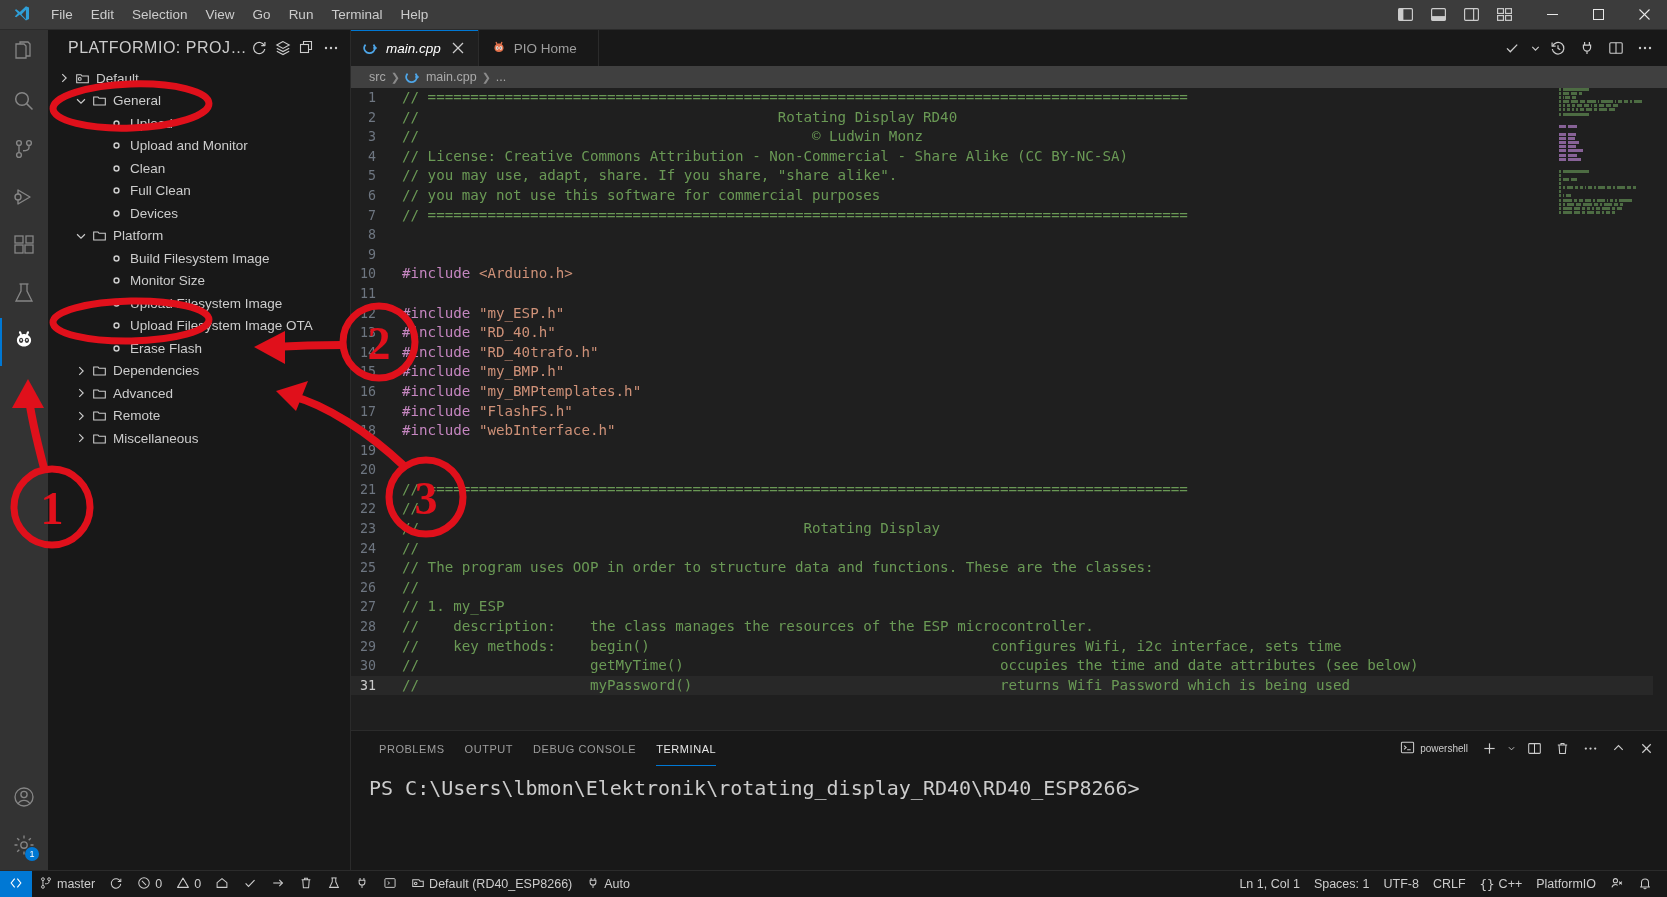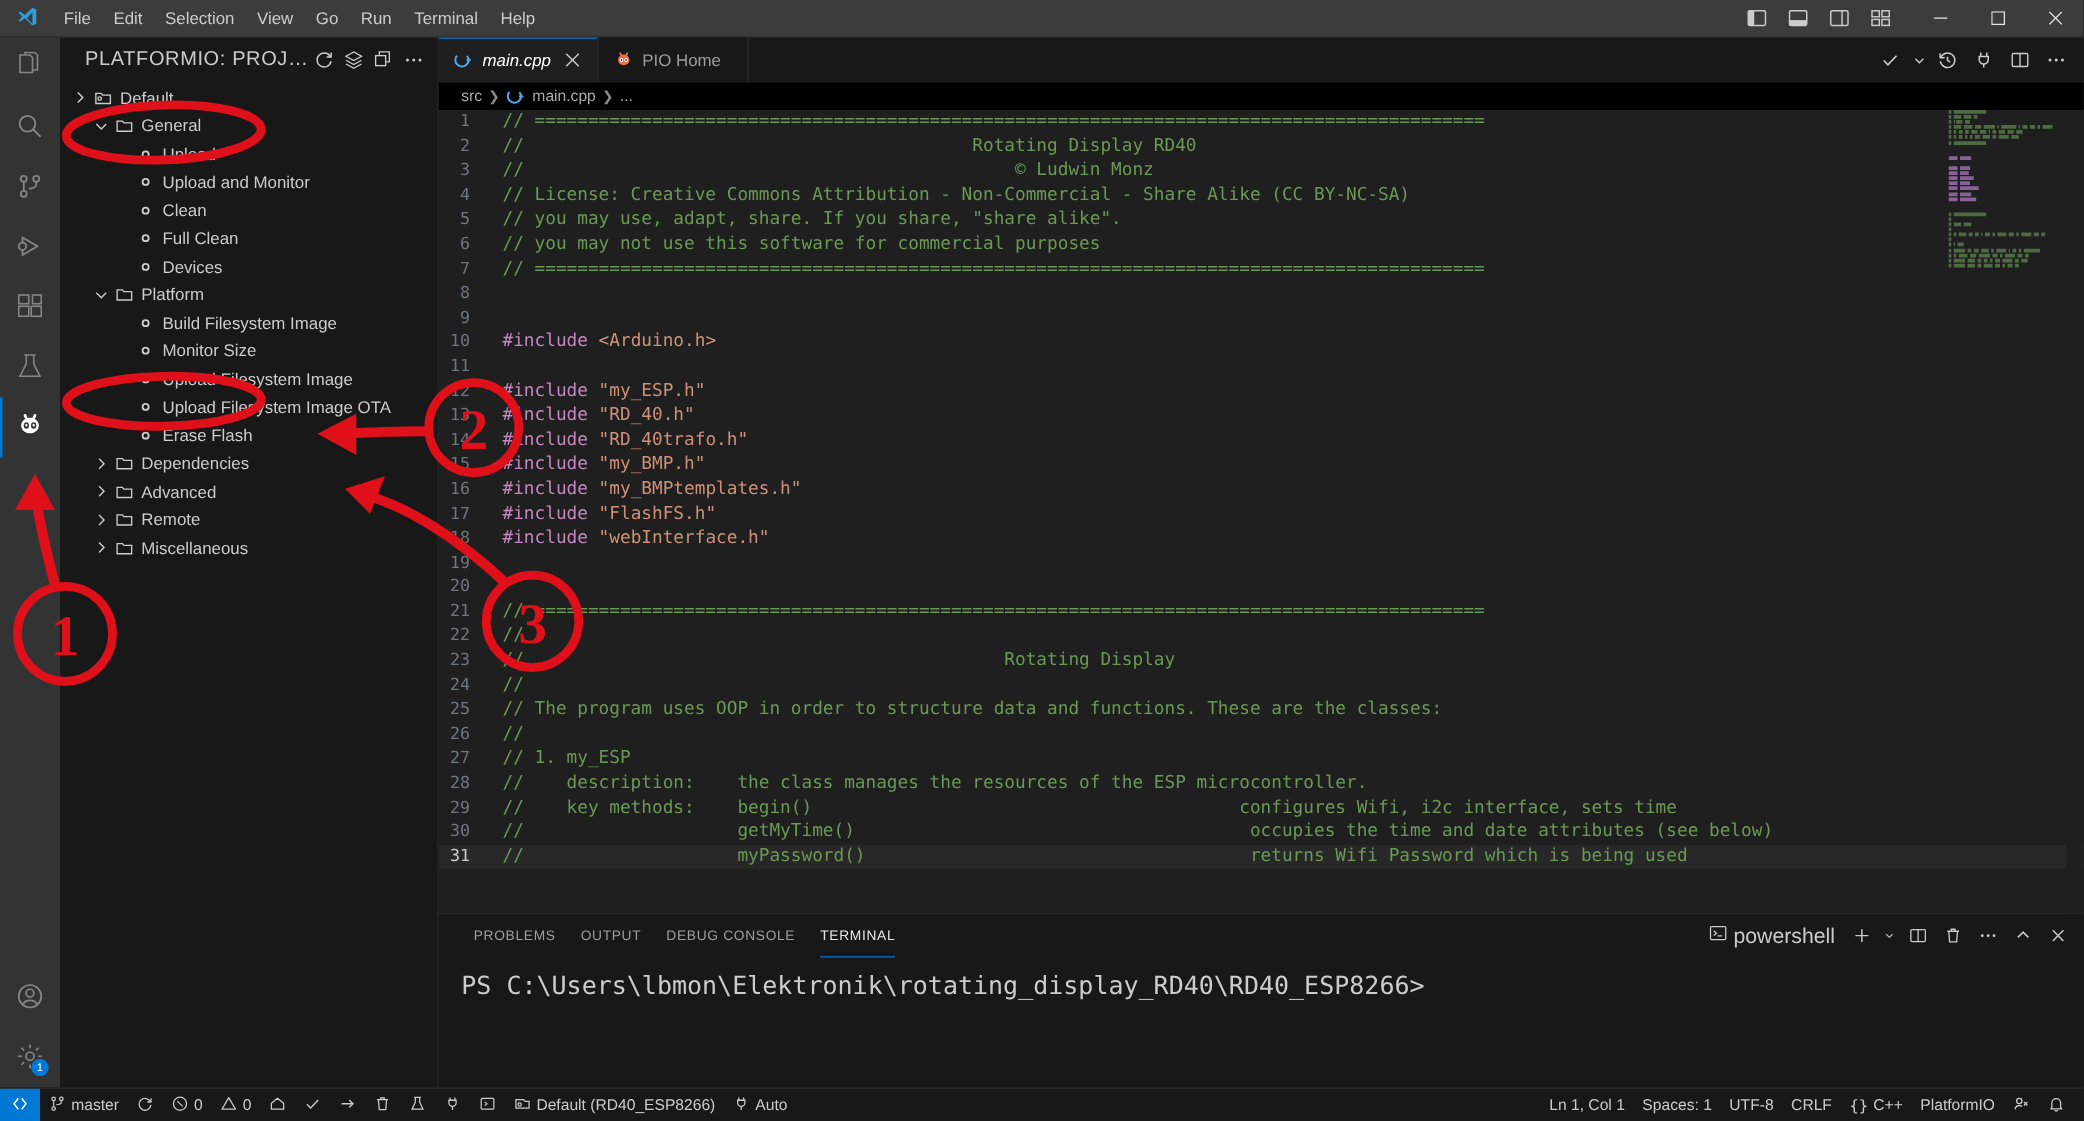--- a/index.html
+++ b/index.html
@@ -103,21 +103,21 @@
   .tab .tclose svg { width:12px; height:12px; }
   .cicon { width:16px; height:16px; display:flex; align-items:center; justify-content:center; }
   .tabs-right { margin-left:auto; display:flex; align-items:center; padding-right:8px; gap:1px; }
   .tr-ico { width:28px; height:28px; display:flex; align-items:center; justify-content:center; color:#cccccc; border-radius:4px; }
   .tr-ico svg { width:16px; height:16px; }
   .tr-ico.sm { width:16px; }
   .tr-ico.sm svg { width:11px; height:11px; }
 
   .breadcrumbs {
     height:22px; flex:0 0 22px; display:flex; align-items:center; gap:5px;
-    padding-left:18px; font-size:12.5px; color:#a9a9a9; background:#000000;
+    padding-left:18px; font-size:12.5px; color:#a9a9a9; background:#404040;
   }
   .bc-sep { color:#8a8a8a; font-size:11px; }
 
   .editorwrap { flex:1; position:relative; overflow:hidden; background:#1f1f1f; }
   .code {
     position:absolute; inset:0; font-family:"DejaVu Sans Mono", monospace;
     font-size:14.2px; line-height:19.6px; white-space:pre;
   }
   .cline { display:flex; height:19.6px; align-items:center; }
   .cline.cur { background:#282828; }
@@ -143,21 +143,21 @@
   .panel-tabs { height:35px; flex:0 0 35px; display:flex; align-items:center; padding-left:18px; }
   .ptab {
     font-size:11px; letter-spacing:.55px; color:#9d9d9d; padding:0 10px;
     height:35px; display:flex; align-items:center; position:relative;
   }
   .ptab.active { color:#e7e7e7; }
   .ptab.active:after {
     content:""; position:absolute; left:10px; right:10px; bottom:0; height:1px; background:#0078d4;
   }
   .panel-right { margin-left:auto; display:flex; align-items:center; gap:2px; padding-right:8px; }
-  .pshell { display:flex; align-items:center; gap:5px; color:#cccccc; font-size:17px; padding:0 6px; }
+  .pshell { display:flex; align-items:center; gap:5px; color:#cccccc; font-size:10px; padding:0 6px; }
   .pshell svg { width:15px; height:15px; }
   .p-ico { width:26px; height:26px; display:flex; align-items:center; justify-content:center; color:#cccccc; border-radius:4px; }
   .p-ico svg { width:15px; height:15px; }
   .p-ico.tiny { width:15px; }
   .p-ico.tiny svg { width:9px; height:9px; }
   .term-body {
     flex:1; padding:12px 0 0 18px; font-family:"DejaVu Sans Mono", monospace;
     font-size:20px; color:#cccccc; line-height:20px;
   }
 

